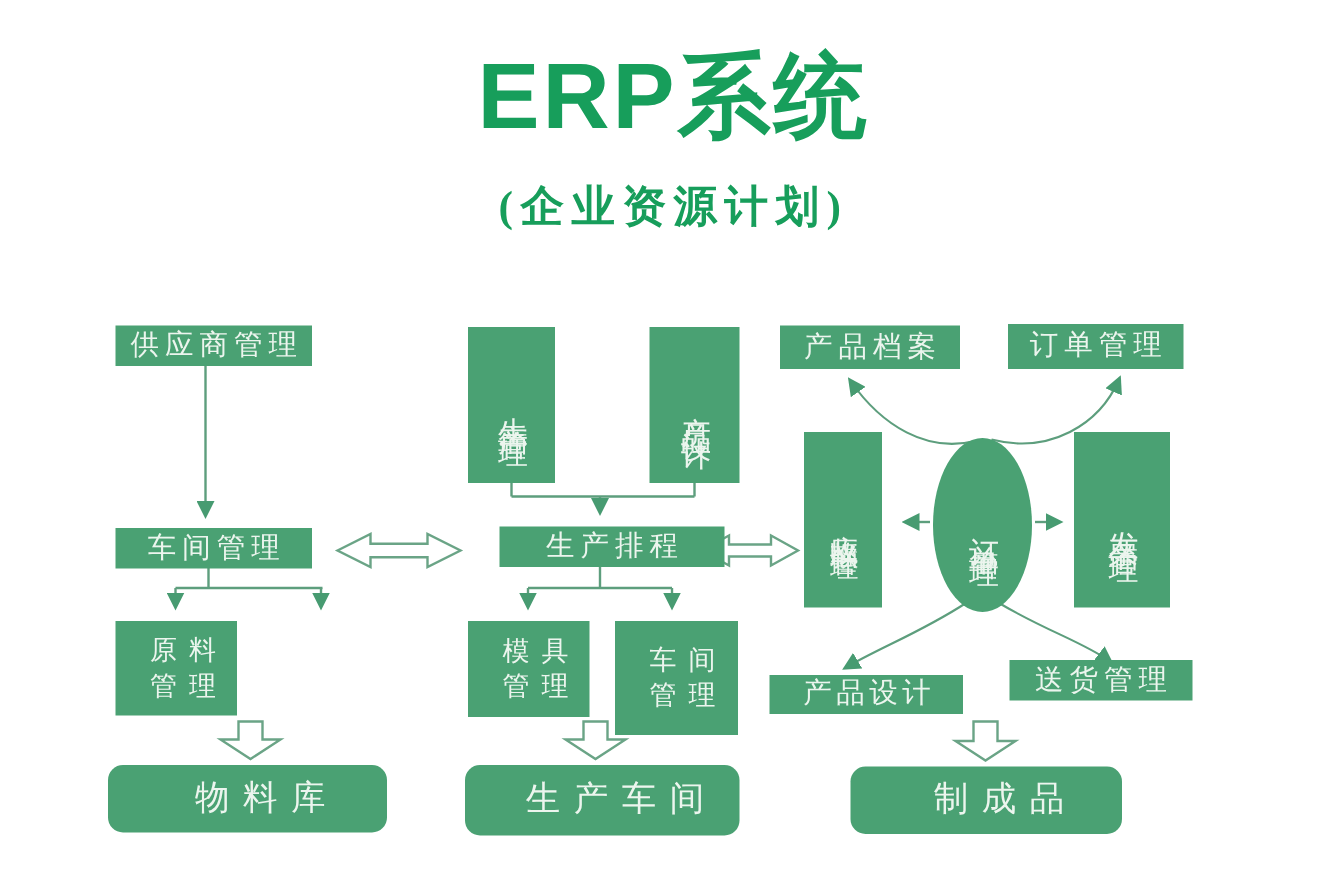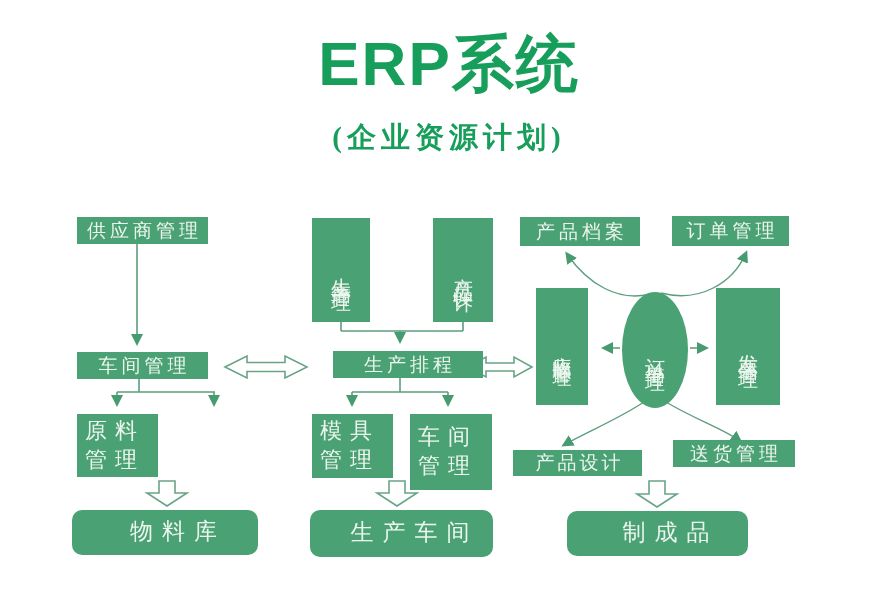--- a/index.html
+++ b/index.html
@@ -25,21 +25,21 @@
   .curve{stroke:var(--line-green);stroke-width:1.4;fill:none;}
   .hollow{fill:#ffffff;stroke:var(--hollow-stroke);stroke-width:1.6;stroke-linejoin:miter;}
   .ah{fill:var(--arrow-green);}
   
   .node{
     position:absolute;background:var(--box-green);color:var(--box-text);
     display:flex;align-items:center;justify-content:center;text-align:left;
     box-sizing:border-box;line-height:1.25;
   }
   .h{font-size:19px;letter-spacing:4px;padding-left:4px;}
-  .b2{font-size:22px;letter-spacing:8px;padding:2px 0 2px 8px;line-height:1.3;}
+  .b2{font-size:18px;letter-spacing:8px;padding:2px 0 2px 23px;line-height:1.3;}
   .v{writing-mode:vertical-rl;font-size:20px;letter-spacing:5px;padding-top:4px;}
   .r{border-radius:10px;font-size:23px;letter-spacing:9px;padding-left:26px;}
   .ellipse{border-radius:50%;font-size:20px;letter-spacing:5px;}
 </style>
 </head>
 <body>
 
 <div id="canvas">
 
   <div id="title">ERP系统</div>

